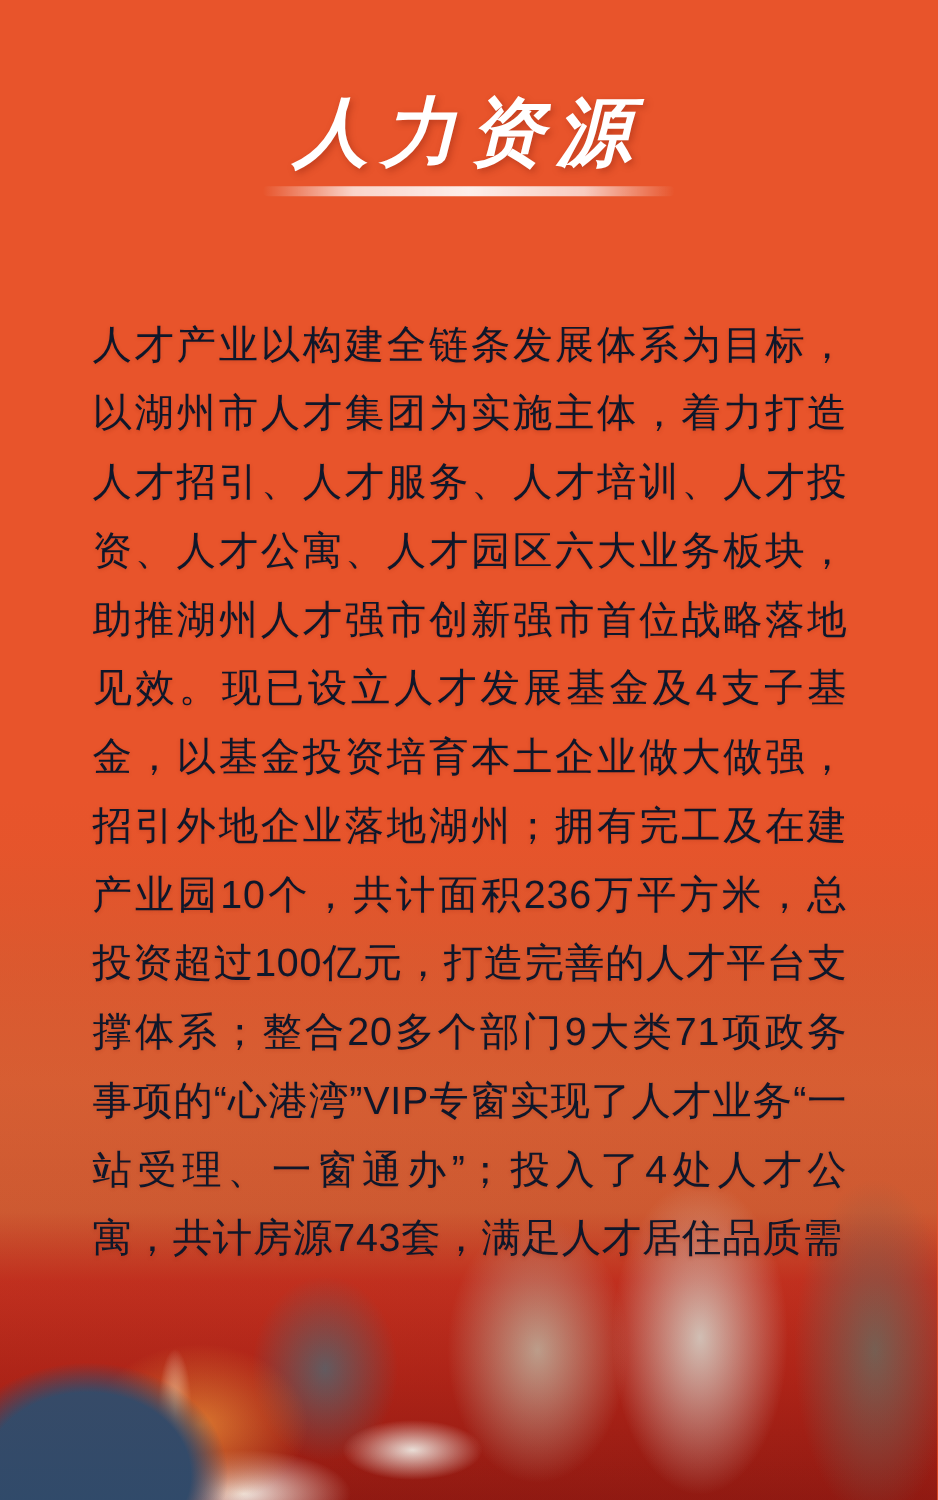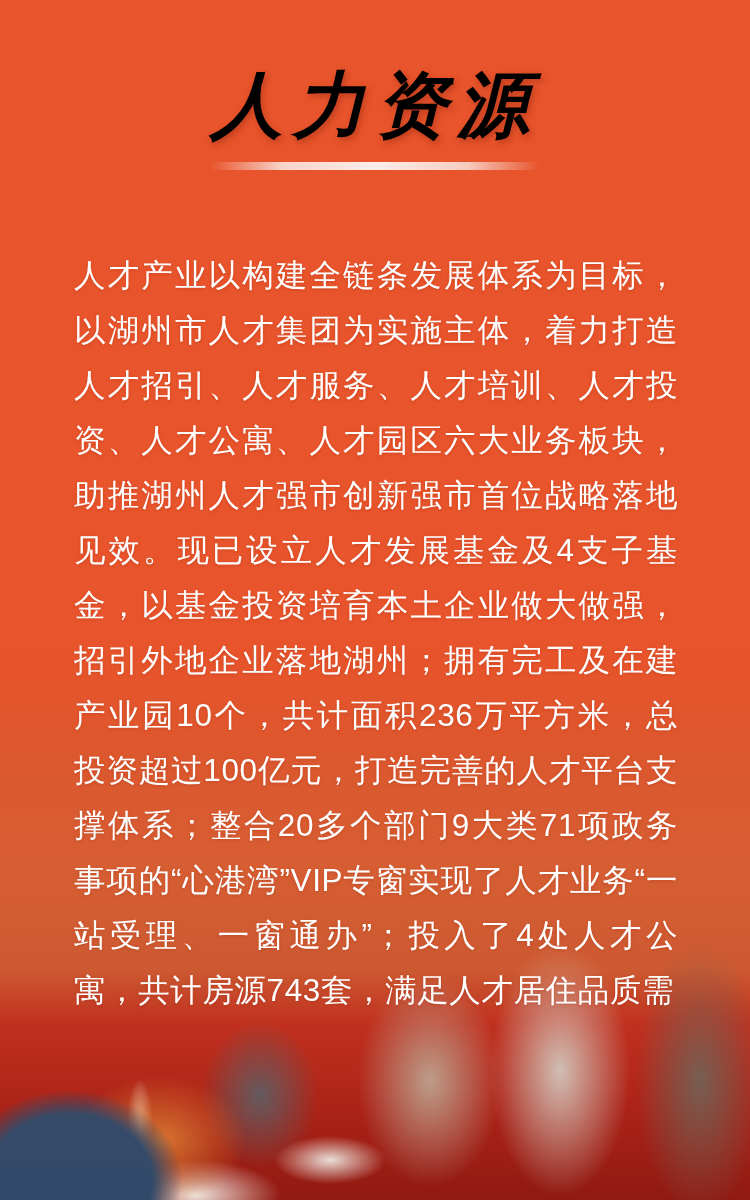--- a/index.html
+++ b/index.html
@@ -67,23 +67,23 @@
   
   .heading-wrap {
     position: absolute;
     top: 74px;
     left: 0;
     right: 0;
     text-align: center;
   }
   .heading {
     display: inline-block;
-    color: #000000;
-    font-family: Liberation Mono, monospace;
-    font-size: 72px;
+    color: #ffffff;
+    font-family: Liberation Sans, sans-serif;
+    font-size: 60px;
     font-weight: bold;
     font-style: italic;
     letter-spacing: 10px;
     line-height: 1.05;
     text-shadow: 2px 3px 6px rgba(120,24,10,0.35);
     padding: 0 10px 6px 10px;
   }
   .heading-underline {
     width: 330px;
     height: 8px;
@@ -97,21 +97,21 @@
        rgba(255,255,255,0) 100%);
     filter: blur(0.4px);
   }
 
   
   .body-copy {
     position: absolute;
     top: 248px;
     left: 74px;
     width: 604px;
-    color: #ffffff;
+    color: #0f172a;
     font-size: 31.5px;
     line-height: 55px;
     letter-spacing: 0.6px;
     text-align: justify;
     text-justify: inter-character;
     text-shadow: 0 1px 3px rgba(150,40,18,0.30);
     white-space: pre-wrap;
   }
 </style>
 </head>

